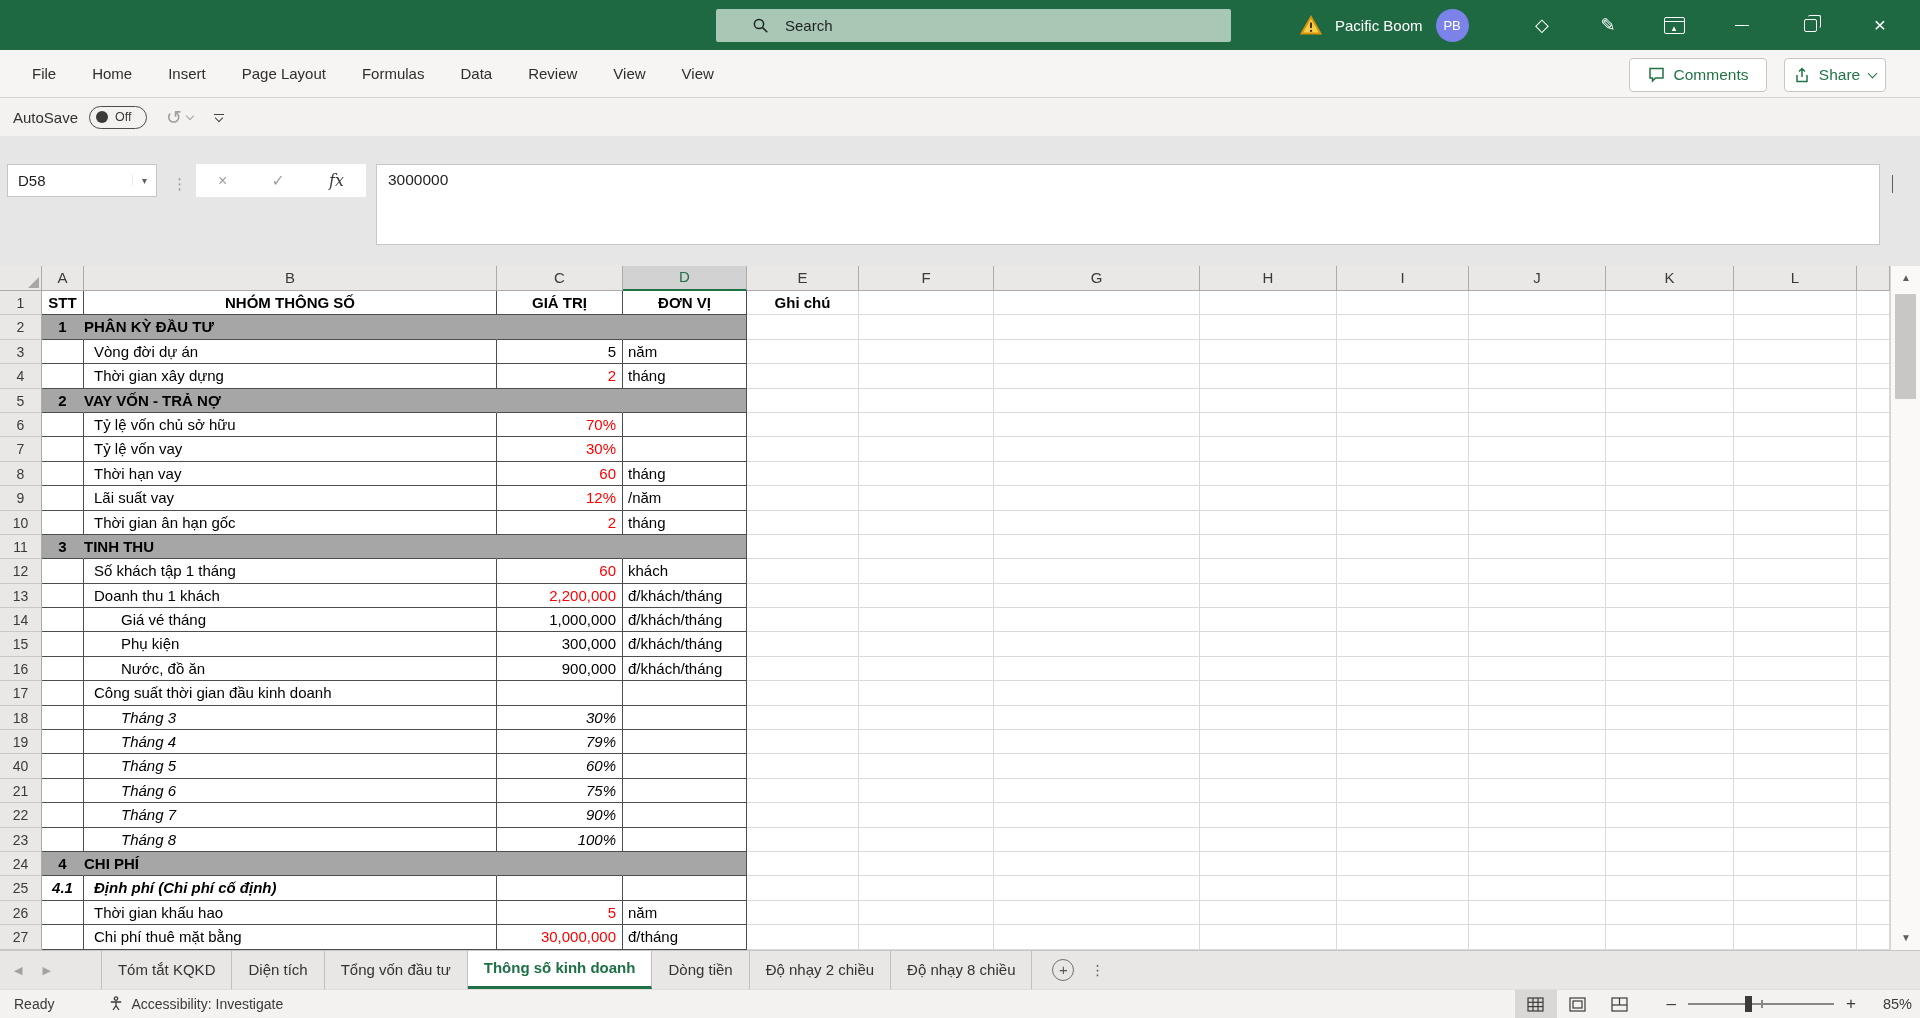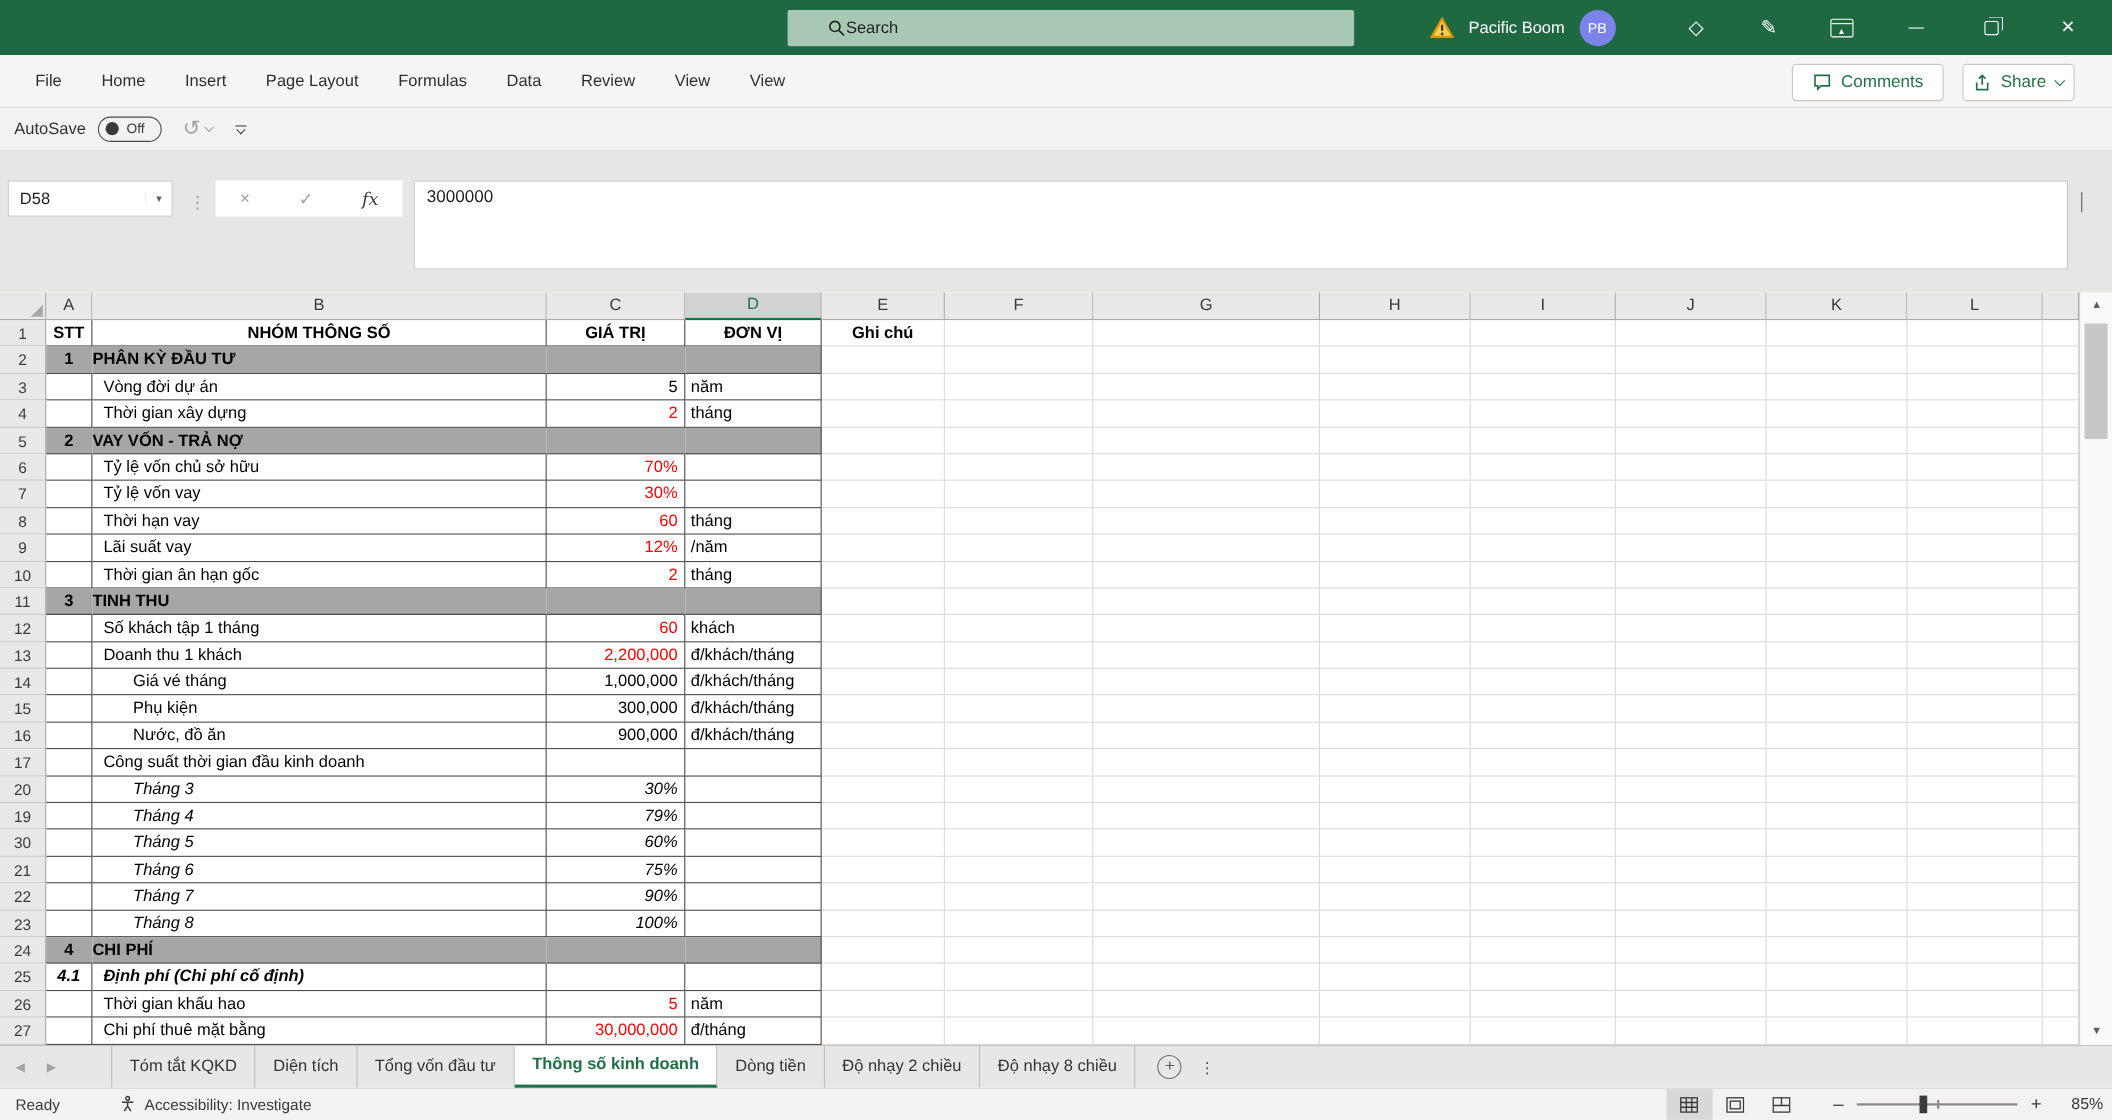--- a/index.html
+++ b/index.html
@@ -8,21 +8,21 @@
 
   
   #titlebar { position:absolute; top:0; left:0; width:1920px; height:50px; background:#1E6941; }
   #tb-title { position:absolute; left:180px; top:0; width:400px; height:50px; display:flex;
               align-items:center; justify-content:center; gap:10px; color:#fff; font-size:16px; }
   .chev { width:8px; height:8px; border-right:1.6px solid #fff; border-bottom:1.6px solid #fff;
           transform:rotate(45deg); margin-top:-4px; }
   #searchbox { position:absolute; left:716px; top:9px; width:515px; height:33px; background:#A8C8B5;
                border-radius:2px; display:flex; align-items:center; }
   #searchbox svg { margin-left:36px; }
-  #searchbox span { margin-left:0; color:#1F2021; font-size:15px; }
+  #searchbox span { margin-left:16px; color:#1F2021; font-size:15px; }
   #user-area { position:absolute; left:1300px; top:0; height:50px; display:flex; align-items:center; gap:13px; }
   #user-name { color:#fff; font-size:15px; }
   #avatar { width:33px; height:33px; border-radius:50%; background:#7B83EB; color:#fff; font-size:13px;
             display:flex; align-items:center; justify-content:center; }
   .tb-ic { position:absolute; top:0; height:50px; width:40px; display:flex; align-items:center;
            justify-content:center; color:#fff; font-size:18px; }
   .win-line { width:14px; border-top:1.7px solid #fff; display:inline-block; }
   .win-restore { width:13px; height:13px; border:1.6px solid #fff; border-radius:2px; position:relative; }
   .win-restore::before { content:""; position:absolute; top:-5px; left:3px; width:12px; height:12px;
             border-top:1.6px solid #fff; border-right:1.6px solid #fff; border-radius:2px; }
@@ -523,21 +523,21 @@
         <div class="cell gc" style="width: 135px;"></div>
         <div class="cell gc" style="width: 206px;"></div>
         <div class="cell gc" style="width: 137px;"></div>
         <div class="cell gc" style="width: 132px;"></div>
         <div class="cell gc" style="width: 137px;"></div>
         <div class="cell gc" style="width: 128px;"></div>
         <div class="cell gc" style="width: 123px;"></div>
         <div class="cell gc" style="width: 33px;"></div>
       </div>
       <div class="grow">
-        <div class="rnum">20</div>
+        <div class="rnum">18</div>
         <div class="cell tc ca"></div>
         <div class="cell tc cb i ind2">Tháng 3</div>
         <div class="cell tc cc i">30%</div>
         <div class="cell tc cd"></div>
         <div class="cell gc" style="width: 112px;"></div>
         <div class="cell gc" style="width: 135px;"></div>
         <div class="cell gc" style="width: 206px;"></div>
         <div class="cell gc" style="width: 137px;"></div>
         <div class="cell gc" style="width: 132px;"></div>
         <div class="cell gc" style="width: 137px;"></div>
@@ -555,21 +555,21 @@
         <div class="cell gc" style="width: 135px;"></div>
         <div class="cell gc" style="width: 206px;"></div>
         <div class="cell gc" style="width: 137px;"></div>
         <div class="cell gc" style="width: 132px;"></div>
         <div class="cell gc" style="width: 137px;"></div>
         <div class="cell gc" style="width: 128px;"></div>
         <div class="cell gc" style="width: 123px;"></div>
         <div class="cell gc" style="width: 33px;"></div>
       </div>
       <div class="grow">
-        <div class="rnum">30</div>
+        <div class="rnum">40</div>
         <div class="cell tc ca"></div>
         <div class="cell tc cb i ind2">Tháng 5</div>
         <div class="cell tc cc i">60%</div>
         <div class="cell tc cd"></div>
         <div class="cell gc" style="width: 112px;"></div>
         <div class="cell gc" style="width: 135px;"></div>
         <div class="cell gc" style="width: 206px;"></div>
         <div class="cell gc" style="width: 137px;"></div>
         <div class="cell gc" style="width: 132px;"></div>
         <div class="cell gc" style="width: 137px;"></div>

